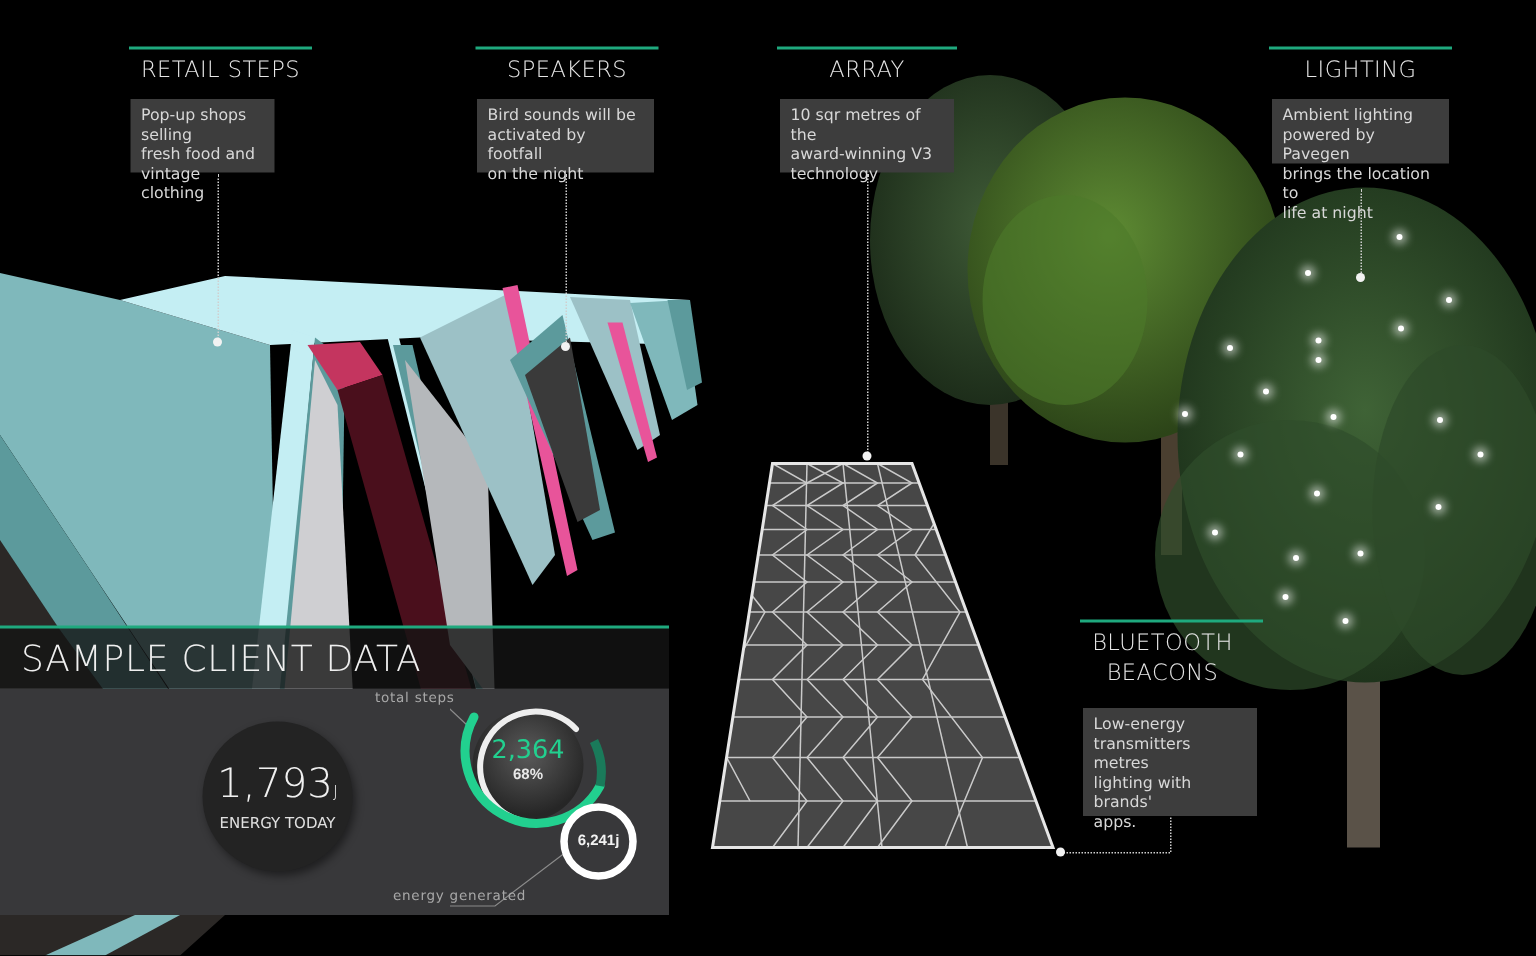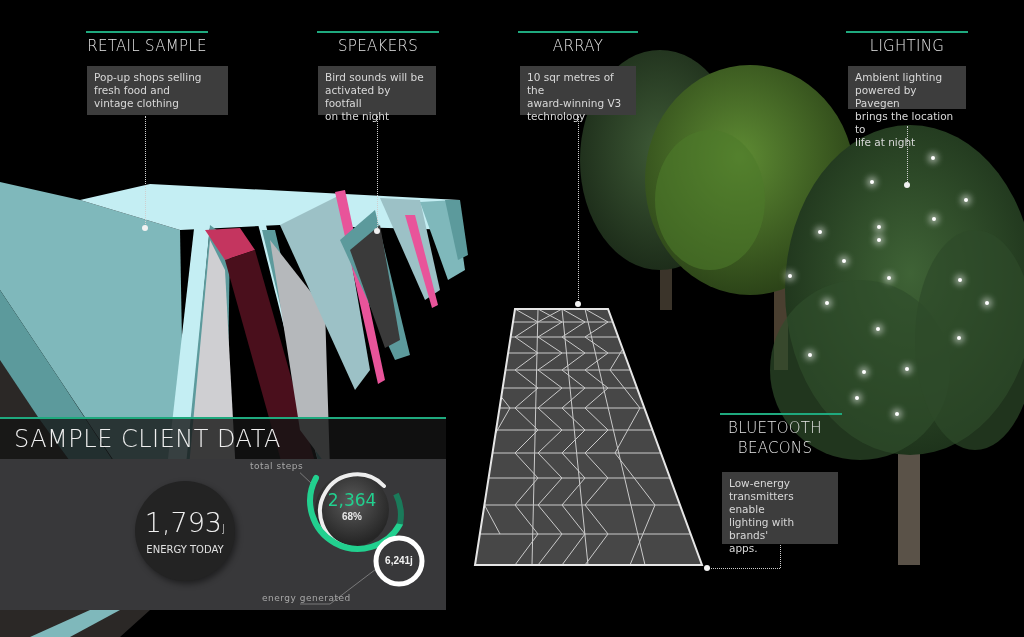--- a/index.html
+++ b/index.html
@@ -137,22 +137,22 @@
     <polyline points="68,9 92,22 68,37 92,53 68,70 92,88 68,108 92,130 68,153 92,178 68,205 92,234 68,265"></polyline>
     <polyline points="92,9 115,22 92,37 115,53 92,70 115,88 92,108 115,130 92,153 115,178 92,205 115,234 92,265"></polyline>
     <polyline points="115,9 138,22 115,37 138,53 115,70 138,88 115,108 138,130 115,153 138,178 115,205 138,234 115,265"></polyline>
     <polyline points="138,9 160,37 140,70 170,108 145,153 185,205 160,265"></polyline>
     <polyline points="30,22 10,70 40,108 0,178 30,234"></polyline>
   </g>
   <polygon points="45,9 138,9 232,265 5,265" fill="none" stroke="#e6e6e6" stroke-width="2"></polygon>
 </svg>
 
 <div class="callout-bar" style="left:86px;top:31px;width:122px"></div>
-<div class="callout-title" style="left:86px;top:37px;width:122px">RETAIL SAMPLE</div>
-<div class="callout-box" style="left:87px;top:66px;width:141px;height:49px">
+<div class="callout-title" style="left:86px;top:37px;width:122px">RETAIL STEPS</div>
+<div class="callout-box" style="left:87px;top:66px;width:96px;height:49px">
   <div>Pop-up shops selling</div>
   <div>fresh food and</div>
   <div>vintage clothing</div>
 </div>
 <div class="leader" style="left:145px;top:116px;height:112px"></div>
 <div class="dot" style="left:145px;top:228px"></div>
 
 <div class="callout-bar" style="left:317px;top:31px;width:122px"></div>
 <div class="callout-title" style="left:317px;top:37px;width:122px">SPEAKERS</div>
 <div class="callout-box" style="left:318px;top:66px;width:118px;height:49px">
@@ -184,21 +184,21 @@
 <div class="leader" style="left:907px;top:126px;height:58px"></div>
 <div class="dot" style="left:907px;top:185px"></div>
 
 <div class="callout-bar" style="left:720px;top:413px;width:122px"></div>
 <div class="callout-title" style="left:720px;top:418px;width:110px;line-height:20px">
   <div>BLUETOOTH</div>
   <div>BEACONS</div>
 </div>
 <div class="callout-box" style="left:722px;top:472px;width:116px;height:72px">
   <div>Low-energy</div>
-  <div>transmitters enable</div>
+  <div>transmitters metres</div>
   <div>lighting with brands'</div>
   <div>apps.</div>
 </div>
 <div class="leader" style="left:780px;top:545px;height:23px"></div>
 <div class="leader-h" style="left:707px;top:568px;width:73px"></div>
 <div class="dot" style="left:707px;top:568px"></div>
 
 <div class="abs" style="left:0;top:418px;width:446px;height:41px;background:rgba(20,20,20,0.8)"></div>
 <div class="callout-bar" style="left:0;top:417px;width:446px"></div>
 <div class="section-title">SAMPLE CLIENT DATA</div>

